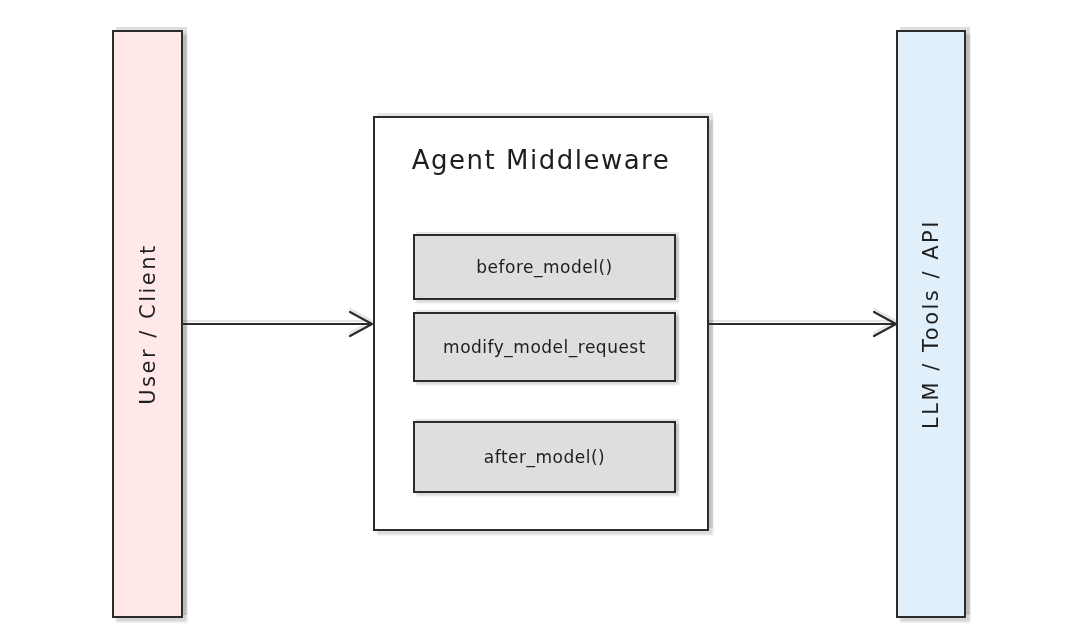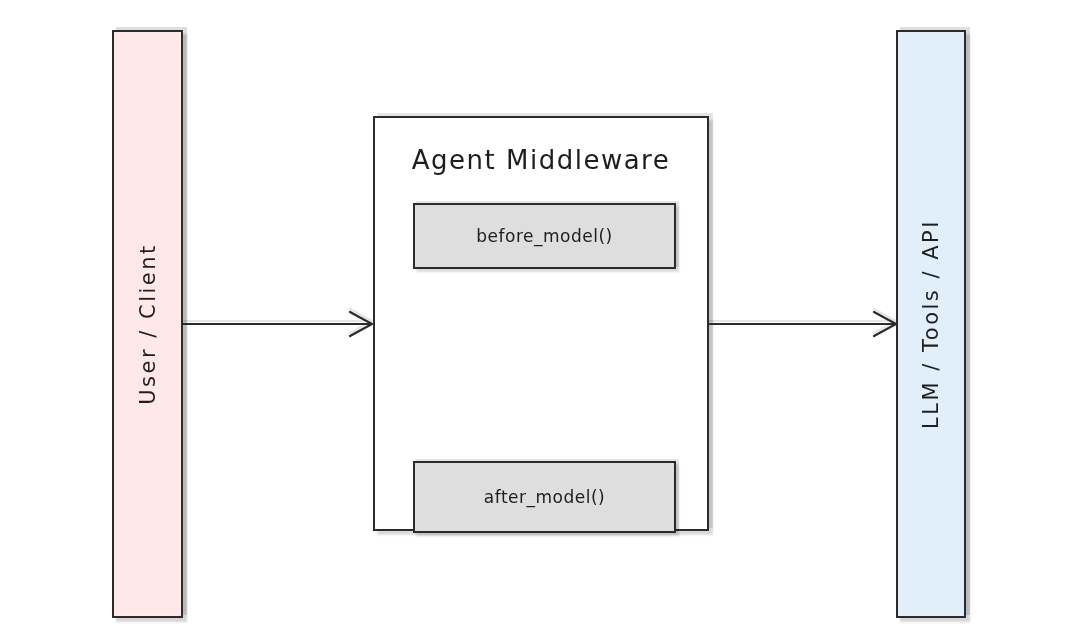--- a/index.html
+++ b/index.html
@@ -62,21 +62,21 @@
     border: 2.5px solid #2b2b2b;
     display: flex;
     align-items: center;
     justify-content: center;
     font-size: 17px;
     letter-spacing: 0.5px;
     box-shadow: 3px -2px 0 rgba(0,0,0,0.10), 3px 3px 2px rgba(0,0,0,0.14);
   }
   .hook-1 { top: 85px;  height: 66px; }
   .hook-2 { top: 194px; height: 70px; }
-  .hook-3 { top: 303px; height: 72px; margin-top: 40px; }
+  .hook-3 { top: 303px; height: 72px; }
   
   .arrow {
     position: absolute;
     top: 305px;
     height: 38px;
     filter: drop-shadow(0 -3px 0 rgba(0,0,0,0.10));
   }
   .arrow-1 { left: 182px; width: 192px; }
   .arrow-2 { left: 708px; width: 190px; }
   .arrow svg { display: block; width: 100%; height: 100%; }
@@ -93,24 +93,27 @@
   <div class="arrow arrow-1">
     <svg viewBox="0 0 192 38">
       <line x1="0" y1="19" x2="189" y2="19" stroke="#2b2b2b" stroke-width="2.2" stroke-linecap="round"></line>
       <polyline points="168,7 190,19 168,31" fill="none" stroke="#2b2b2b" stroke-width="2.2" stroke-linecap="round" stroke-linejoin="round"></polyline>
     </svg>
   </div>
 
   <div class="mwbox" style="background-color: rgb(255, 255, 255);">
     <div class="mwtitle">Agent Middleware</div>
 
-    <div class="hook hook-1" style="background-color: rgb(222, 222, 222);">
+    <div class="hook hook-1" style="background-color: rgb(222, 222, 222); margin-top: 31px;">
       <span>before_model()</span>
     </div>
 
+    <div class="hook hook-2" style="background-color: rgb(222, 222, 222);">
+      <span>modify_model_request</span>
+    </div>
 
     <div class="hook hook-3" style="background-color: rgb(222, 222, 222);">
       <span>after_model()</span>
     </div>
   </div>
 
   <div class="arrow arrow-2">
     <svg viewBox="0 0 190 38">
       <line x1="0" y1="19" x2="187" y2="19" stroke="#2b2b2b" stroke-width="2.2" stroke-linecap="round"></line>
       <polyline points="166,7 188,19 166,31" fill="none" stroke="#2b2b2b" stroke-width="2.2" stroke-linecap="round" stroke-linejoin="round"></polyline>

